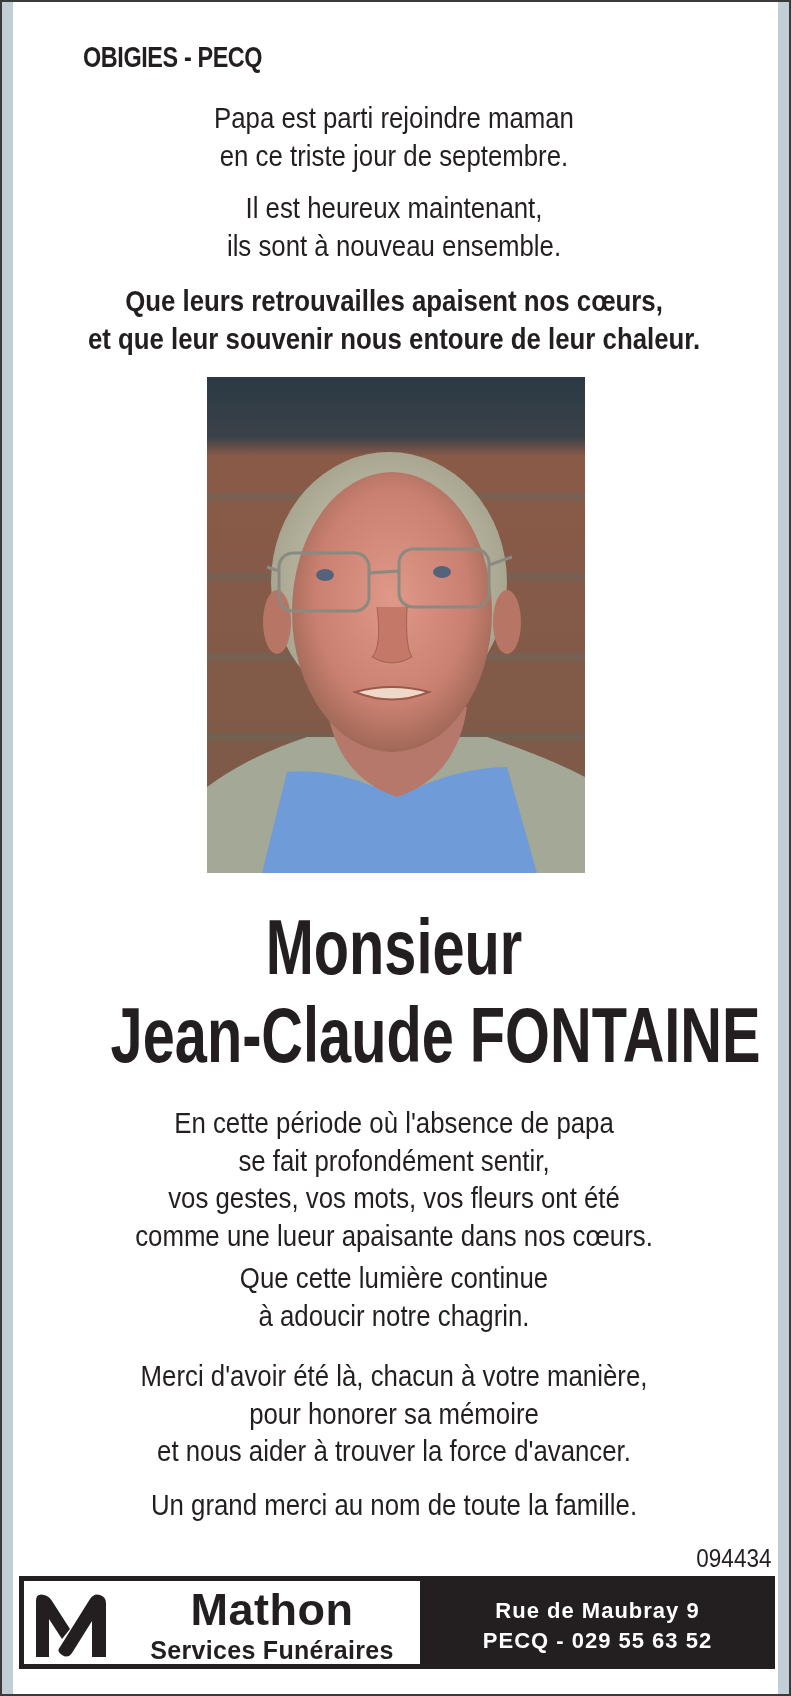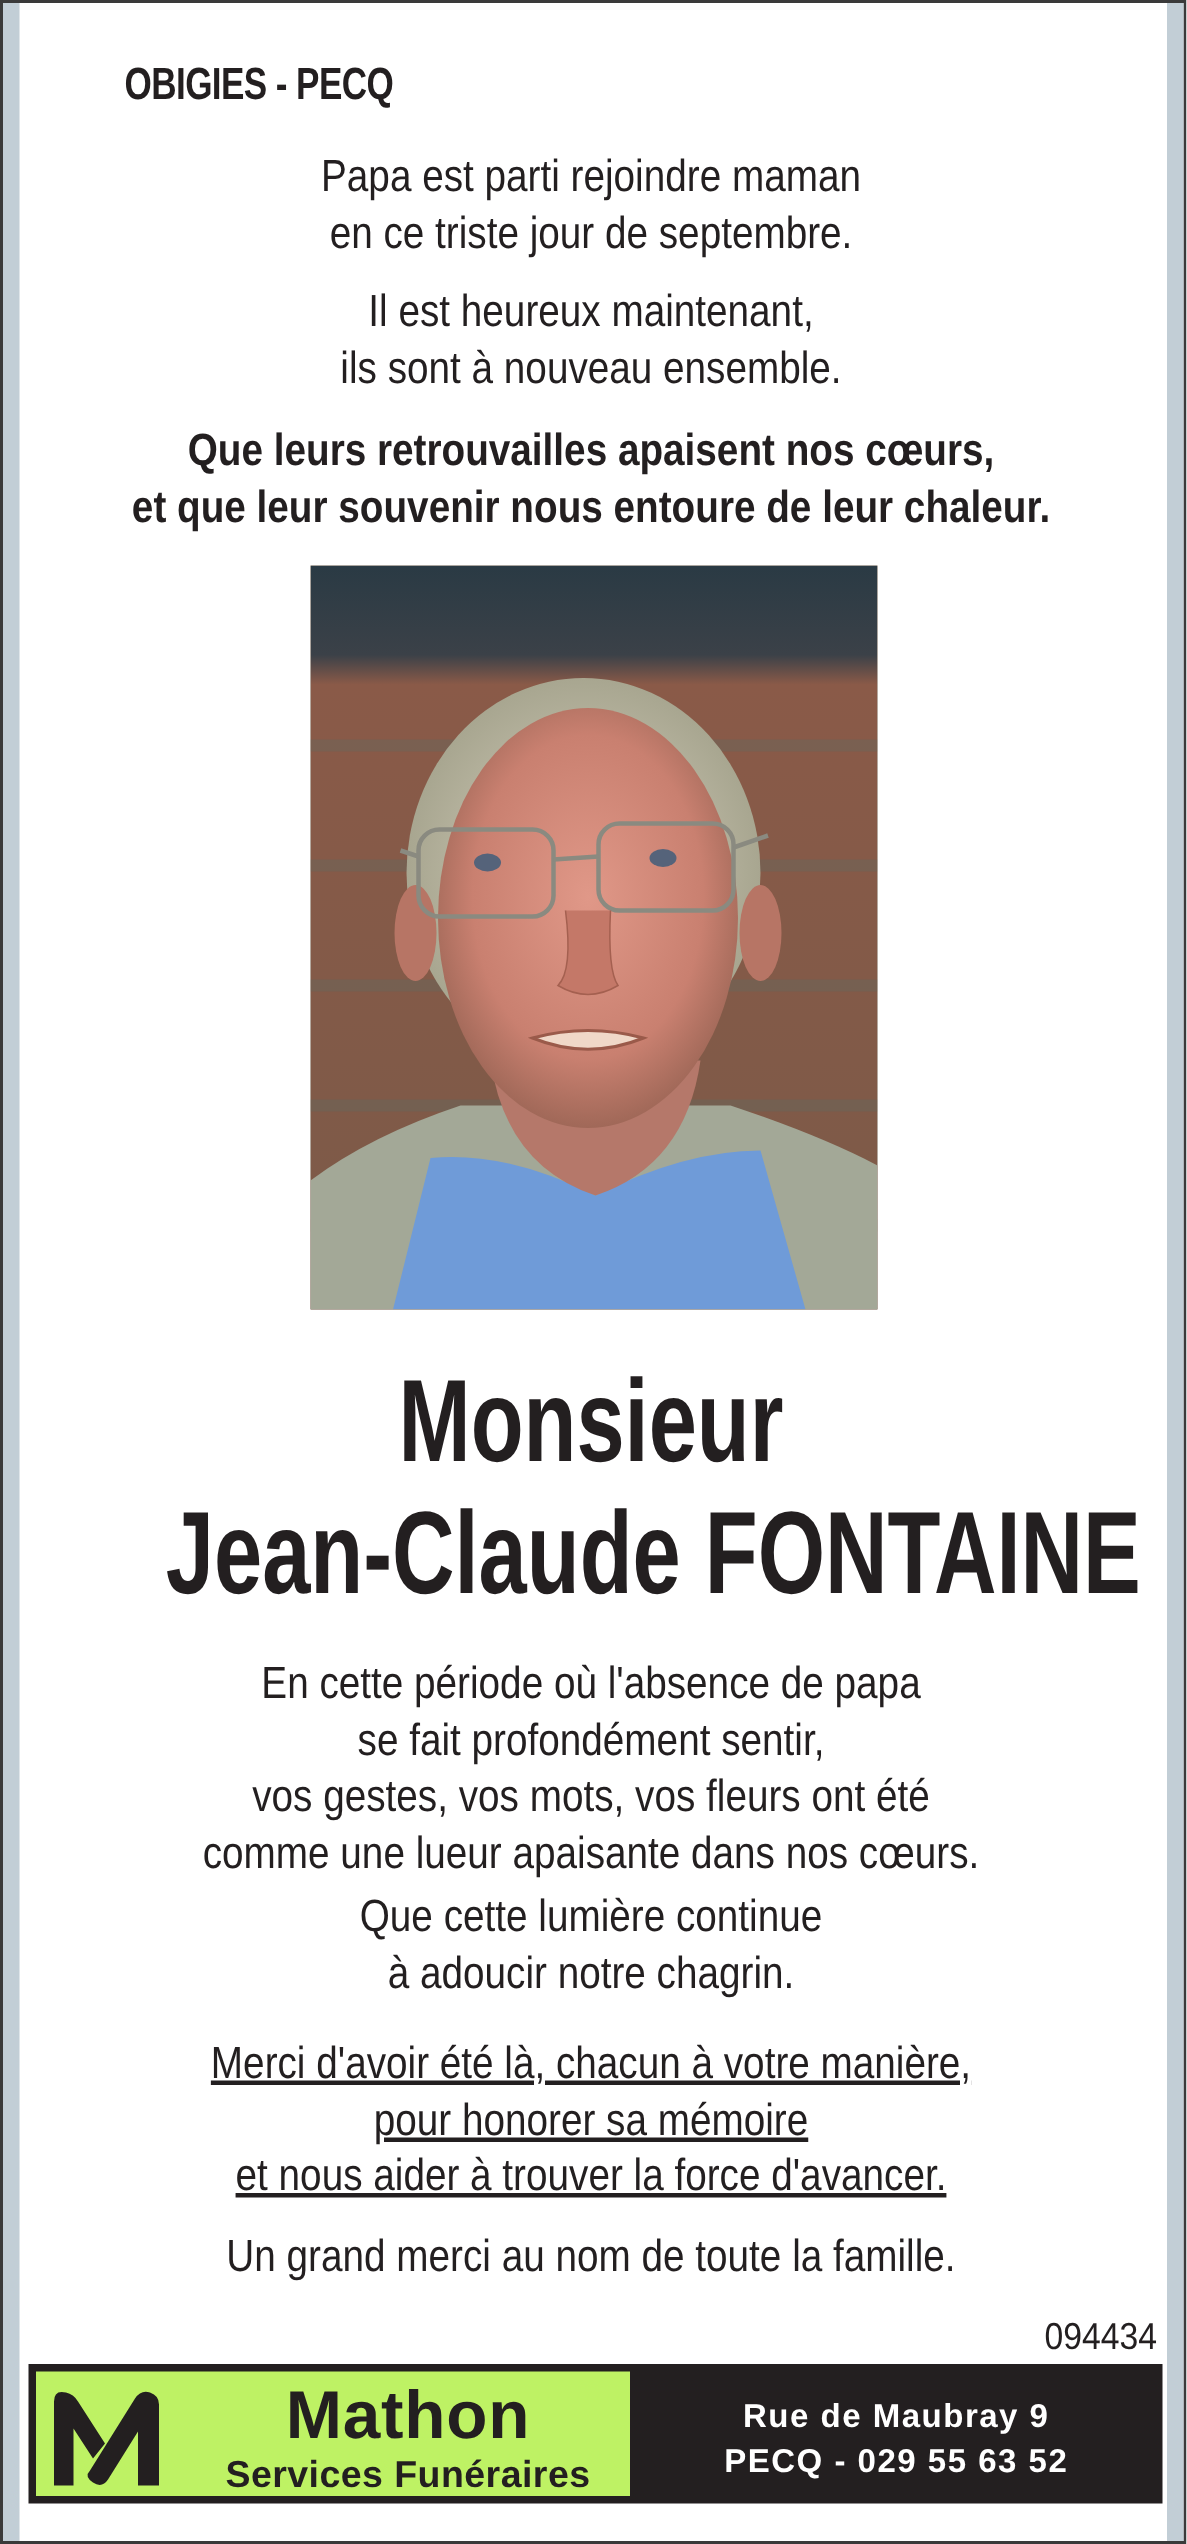--- a/index.html
+++ b/index.html
@@ -9,21 +9,21 @@
   .strip-right { position:absolute; right:0; top:0; width:11px; height:1692px; background:#c2ced6; }
   .place { position:absolute; left:83px; top:40px; font-weight:bold; font-size:30px; letter-spacing:-0.5px; transform:scaleX(0.78); transform-origin:left top; white-space:nowrap; }
   .block { position:absolute; left:11px; width:766px; text-align:center; font-size:30px; line-height:37.5px; }
   .block div { white-space:nowrap; transform:scaleX(0.86); transform-origin:center; }
   .photo { position:absolute; left:207px; top:377px; width:378px; height:496px; overflow:hidden; background:#7a6a5a; }
   .name { position:absolute; left:11px; width:766px; text-align:center; font-weight:bold; white-space:nowrap; }
   .name1 { top:904px; font-size:78px; line-height:86px; transform:scaleX(0.74); }
   .name2 { top:992px; font-size:78px; line-height:86px; transform:scaleX(0.74); }
   .ref { position:absolute; right:20px; top:1544px; font-size:25px; transform:scaleX(0.9); transform-origin:right top; }
   .banner { position:absolute; left:19px; top:1576px; width:756px; height:93px; background:#231f20; }
-  .banner-white { position:absolute; left:5px; top:5px; width:396px; height:83px; background:#bef264; }
+  .banner-white { position:absolute; left:5px; top:5px; width:396px; height:83px; background:#ffffff; }
   .logo-m { position:absolute; left:8px; top:10px; width:76px; height:70px; }
   .mathon { position:absolute; left:100px; width:296px; top:4px; text-align:center; font-size:45px; font-weight:bold; line-height:50px; letter-spacing:0.5px; }
   .services { position:absolute; left:100px; width:296px; top:56px; text-align:center; font-size:25px; font-weight:bold; line-height:26px; letter-spacing:0.3px; }
   .addr { position:absolute; left:401px; width:355px; text-align:center; color:#ffffff; font-weight:bold; font-size:22px; letter-spacing:1px; white-space:nowrap; }
   .addr1 { top:22px; line-height:26px; }
   .addr2 { top:52px; line-height:26px; }
 </style>
 </head>
 <body>
 
@@ -101,21 +101,21 @@
 <div class="block" style="top:1104px;">
   <div>En cette période où l'absence de papa</div>
   <div>se fait profondément sentir,</div>
   <div>vos gestes, vos mots, vos fleurs ont été</div>
   <div>comme une lueur apaisante dans nos cœurs.</div>
 </div>
 <div class="block" style="top:1259px;">
   <div>Que cette lumière continue</div>
   <div>à adoucir notre chagrin.</div>
 </div>
-<div class="block" style="top:1357px;text-decoration:underline;">
+<div class="block" style="top:1357px;">
   <div>Merci d'avoir été là, chacun à votre manière,</div>
   <div>pour honorer sa mémoire</div>
   <div>et nous aider à trouver la force d'avancer.</div>
 </div>
 <div class="block" style="top:1486px;">
   <div>Un grand merci au nom de toute la famille.</div>
 </div>
 
 <div class="ref">094434</div>
 

